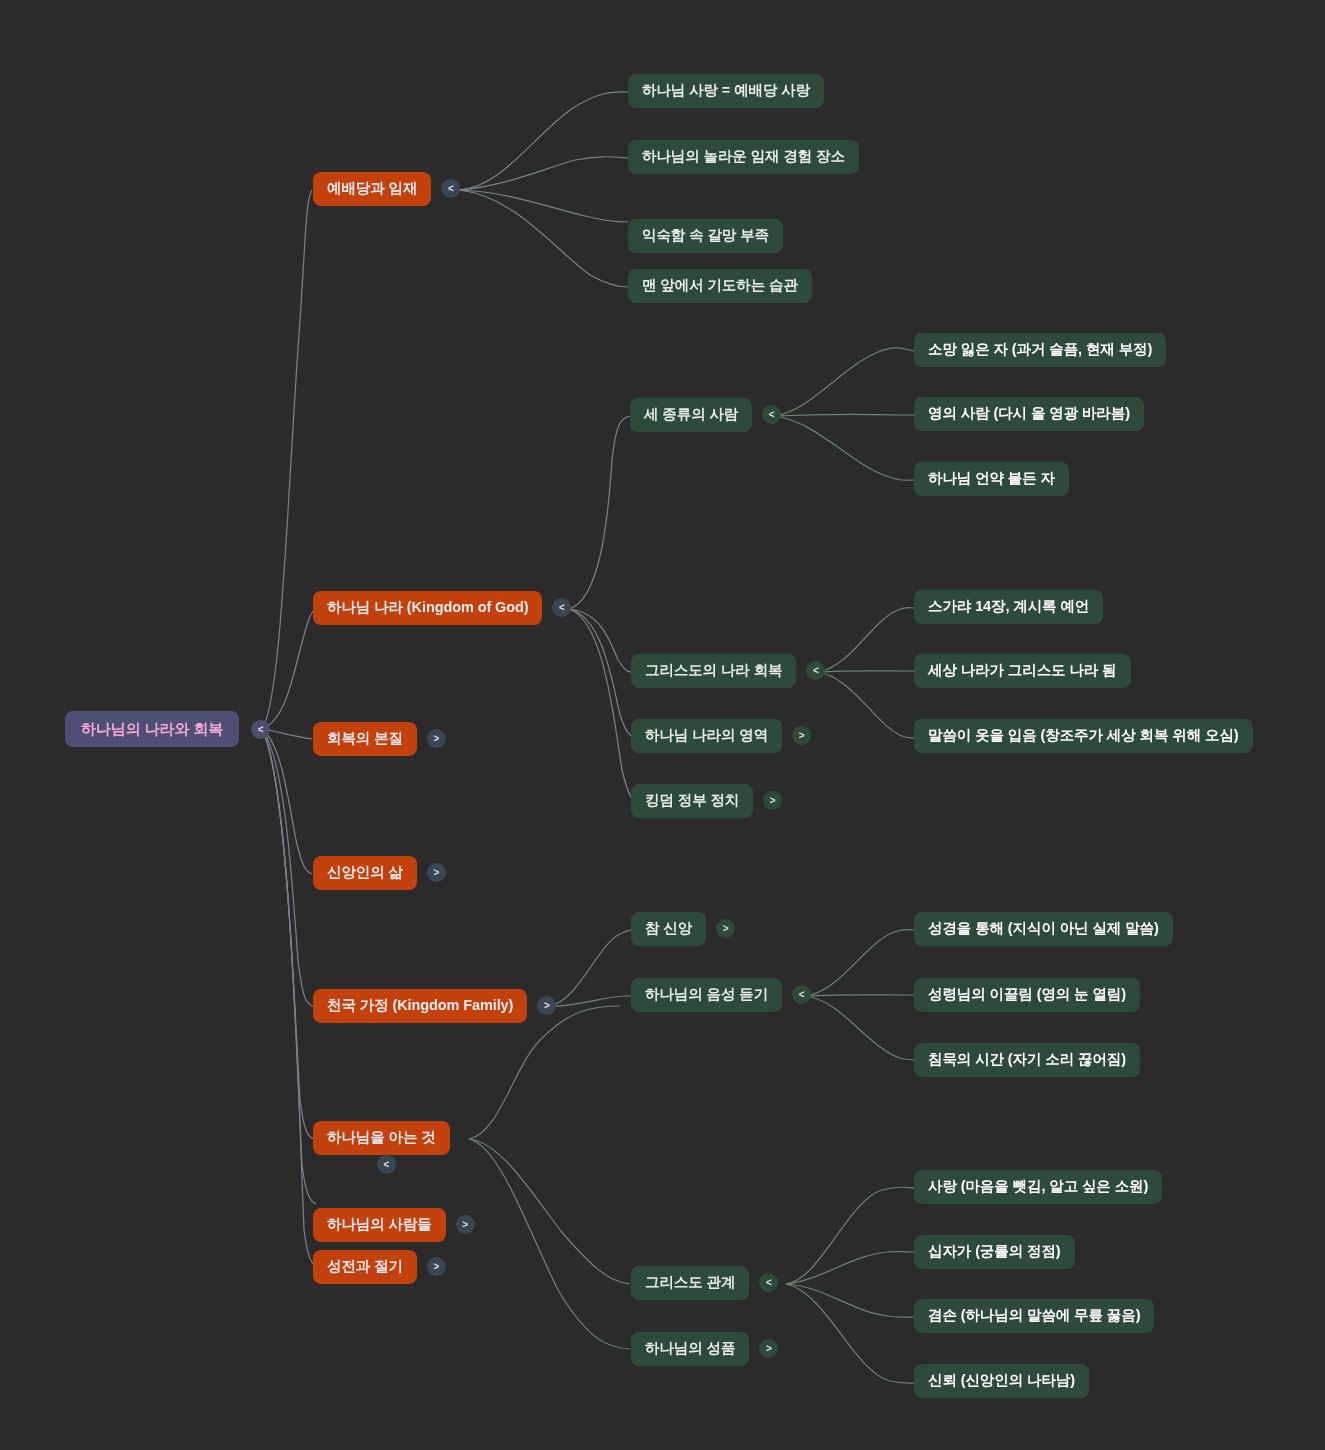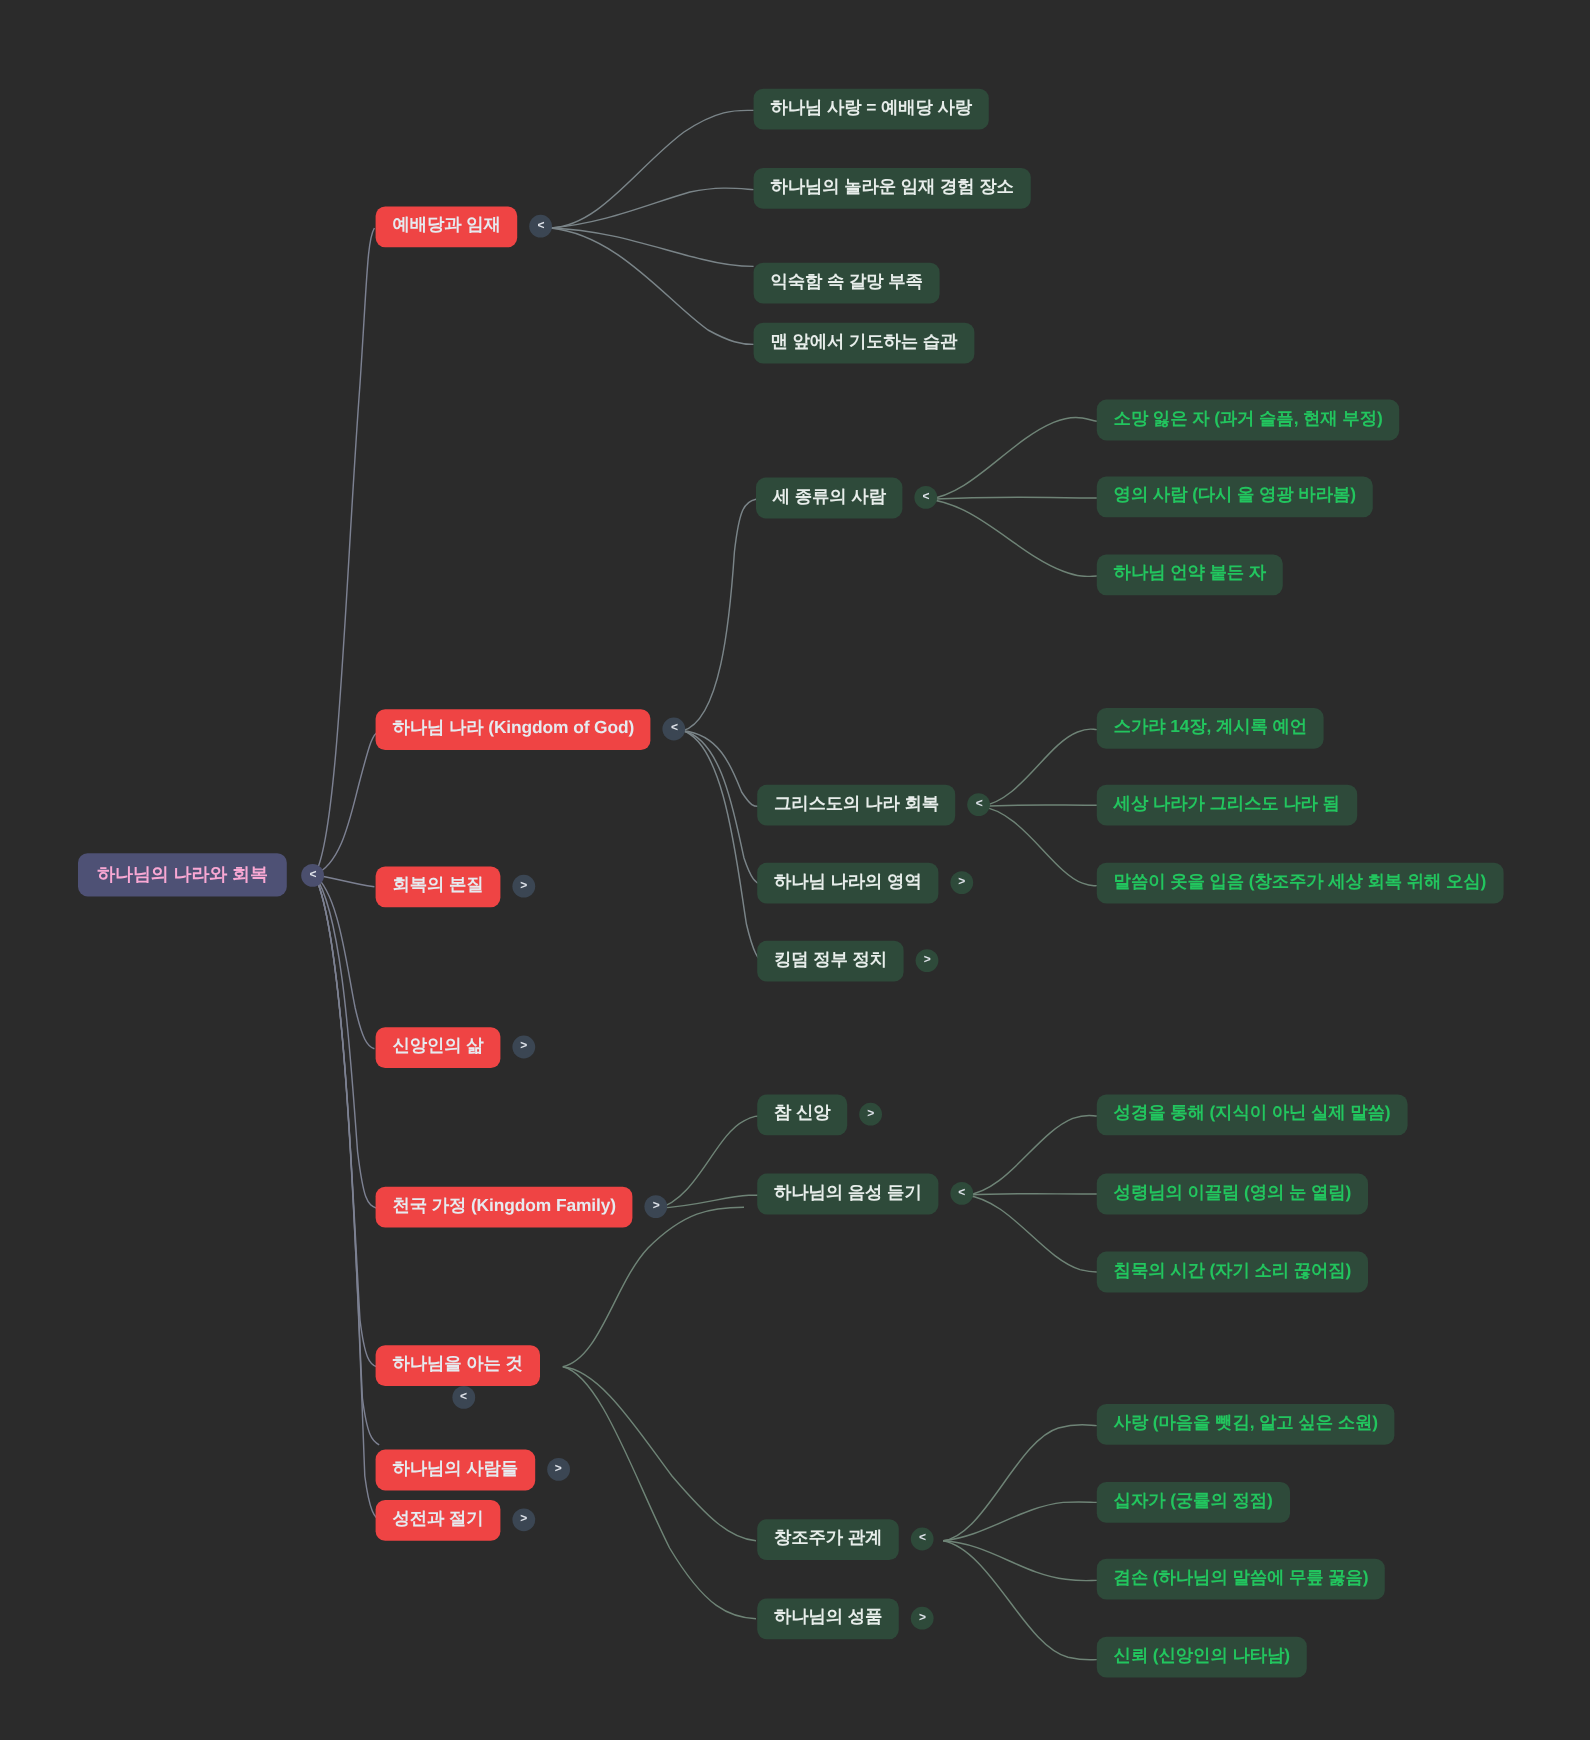--- a/index.html
+++ b/index.html
@@ -45,31 +45,31 @@
   }
   
   .root .chip {
     background: #4e5175;
     color: #f9a8d4;
     padding: 9px 16px 10px 16px;
     font-size: 15px;
   }
   
   .lv1 .chip {
-    background: #ef4444;
+    background: #c2410c;
     color: #e6eaef;
   }
   
   .lv2 .chip {
     background: #2e4a3a;
     color: #e7edea;
   }
   .lv3 .chip {
     background: #2e4a3a;
-    color: #22c55e;
+    color: #ffffff;
   }
   
   .toggle {
     width: 19px;
     height: 19px;
     border-radius: 50%;
     margin-left: 10px;
     display: flex;
     align-items: center;
     justify-content: center;
@@ -285,21 +285,21 @@
   </div>
 
   <div class="node lv1" style="left:313px; top:1121px;flex-direction:column;">
     <span class="chip">하나님을 아는 것</span>
     <span class="toggle">
         <span>&lt;</span>
       </span>
   </div>
 
   <div class="node lv2" style="left:631px; top:1266px;">
-    <span class="chip">창조주가 관계</span>
+    <span class="chip">그리스도 관계</span>
     <span class="toggle">
         <span>&lt;</span>
       </span>
   </div>
   <div class="node lv3" style="left:914px; top:1170px;">
     <span class="chip">사랑 (마음을 뺏김, 알고 싶은 소원)</span>
   </div>
   <div class="node lv3" style="left:914px; top:1235px;">
     <span class="chip">십자가 (궁률의 정점)</span>
   </div>

